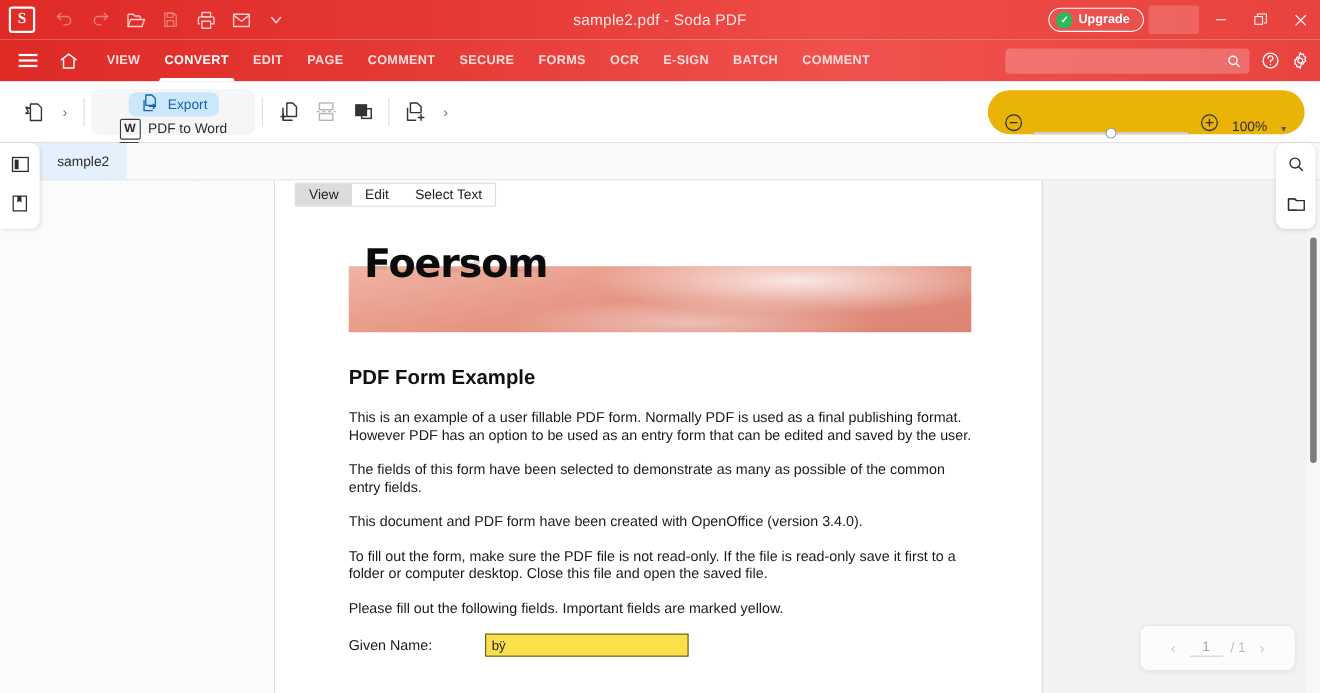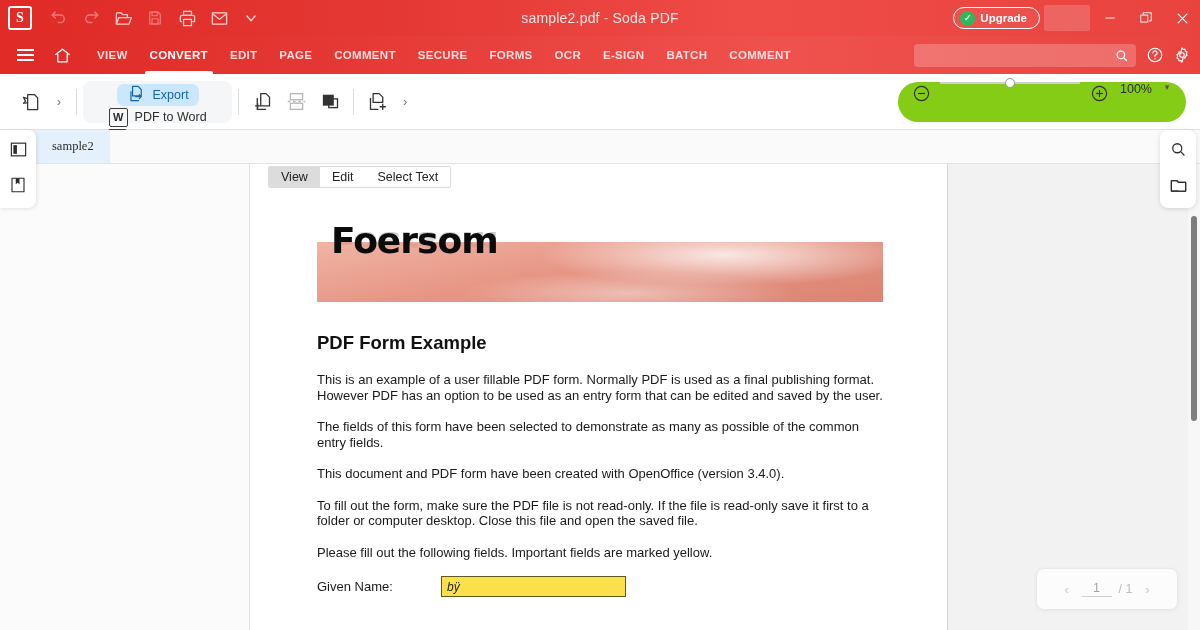--- a/index.html
+++ b/index.html
@@ -110,22 +110,22 @@
     border-radius: 7px; font-size: 12.5px; color: #2c2c2c; background: transparent;
   }
   .rb-btn.sel { background: #cbe7fb; color: #1565a8; }
   .badge {
     width: 19px; height: 19px; border: 1.4px solid #3c3c3c; border-radius: 2px;
     display: flex; align-items: center; justify-content: center;
     font-size: 11px; font-weight: bold; color: #2a2a2a;
   }
   .zoomwrap {
     position: absolute; right: 14px; top: 8px; height: 40px;
-    background: #84cc16; border-radius: 20px;
-    display: flex; align-items: flex-start; gap: 8px; padding: 0 12px;
+    background: #eab308; border-radius: 20px;
+    display: flex; align-items: flex-end; gap: 8px; padding: 0 12px;
   }
   .zbtn { width: 22px; height: 22px; display:flex; align-items:center; justify-content:center; color:#333; }
   .ztrack { width: 140px; height: 2px; background: #cfcfcf; position: relative; }
   .zthumb {
     position: absolute; left: 50%; top: -4px; margin-left: -5px;
     width: 10px; height: 10px; border-radius: 50%; background: #fff; border: 1.6px solid #9a9a9a;
   }
   .zval { font-size: 12.5px; color: #2c2c2c; min-width: 34px; text-align: right; }
   .zcaret { width: 14px; color: #555; font-size: 9px; text-align: center; }
 
@@ -136,21 +136,21 @@
     box-shadow: 1px 1px 4px rgba(0,0,0,.10);
     display: flex; flex-direction: column; align-items: center; padding-top: 5px; gap: 8px;
     z-index: 6;
   }
   .lr-ic { width: 26px; height: 28px; display: flex; align-items: center; justify-content: center; color: #2c2c2c; }
 
   
   .tabstrip {
     position: absolute; top: 130px; left: 36px; width: 1164px; height: 34px;
     background: #fafafa; border-bottom: 1px solid #e3e3e3;
-    display: flex; align-items: stretch; font-family: Liberation Serif, serif;
+    display: flex; align-items: stretch;
   }
   .doctab {
     background: #e4f0fb; padding: 0 16px; display: flex; align-items: center;
     font-size: 12.5px; color: #2c2c2c;
   }
 
   
   .docarea {
     position: absolute; top: 164px; left: 0; width: 1200px; height: 466px;
     background: #f2f2f2; overflow: hidden;
@@ -198,21 +198,20 @@
   }
   .doc-h1 { font-size: 18.5px; font-weight: bold; color: #111; margin-bottom: 18px; }
   .doc-p { font-size: 13px; color: #1a1a1a; line-height: 15.5px; margin-bottom: 16px; }
   .fieldrow { display: flex; align-items: center; margin-top: 6px; }
   .flabel { font-size: 13px; color: #1a1a1a; width: 124px; }
   .finput {
     width: 185px; height: 21px; background: #fbe04c;
     border: 1.4px solid #5a5a1e; outline: none;
     font-size: 12px; color: #222; padding: 0 5px;
     font-family: "Liberation Sans", sans-serif;
-    font-style: italic;
   }
 
   
   .rightrail {
     position: absolute; top: 130px; right: 4px; width: 36px; height: 78px;
     background: #fff; border-radius: 8px;
     box-shadow: 0 1px 5px rgba(0,0,0,.13);
     display: flex; flex-direction: column; align-items: center; padding-top: 5px; gap: 8px;
     z-index: 7;
   }

